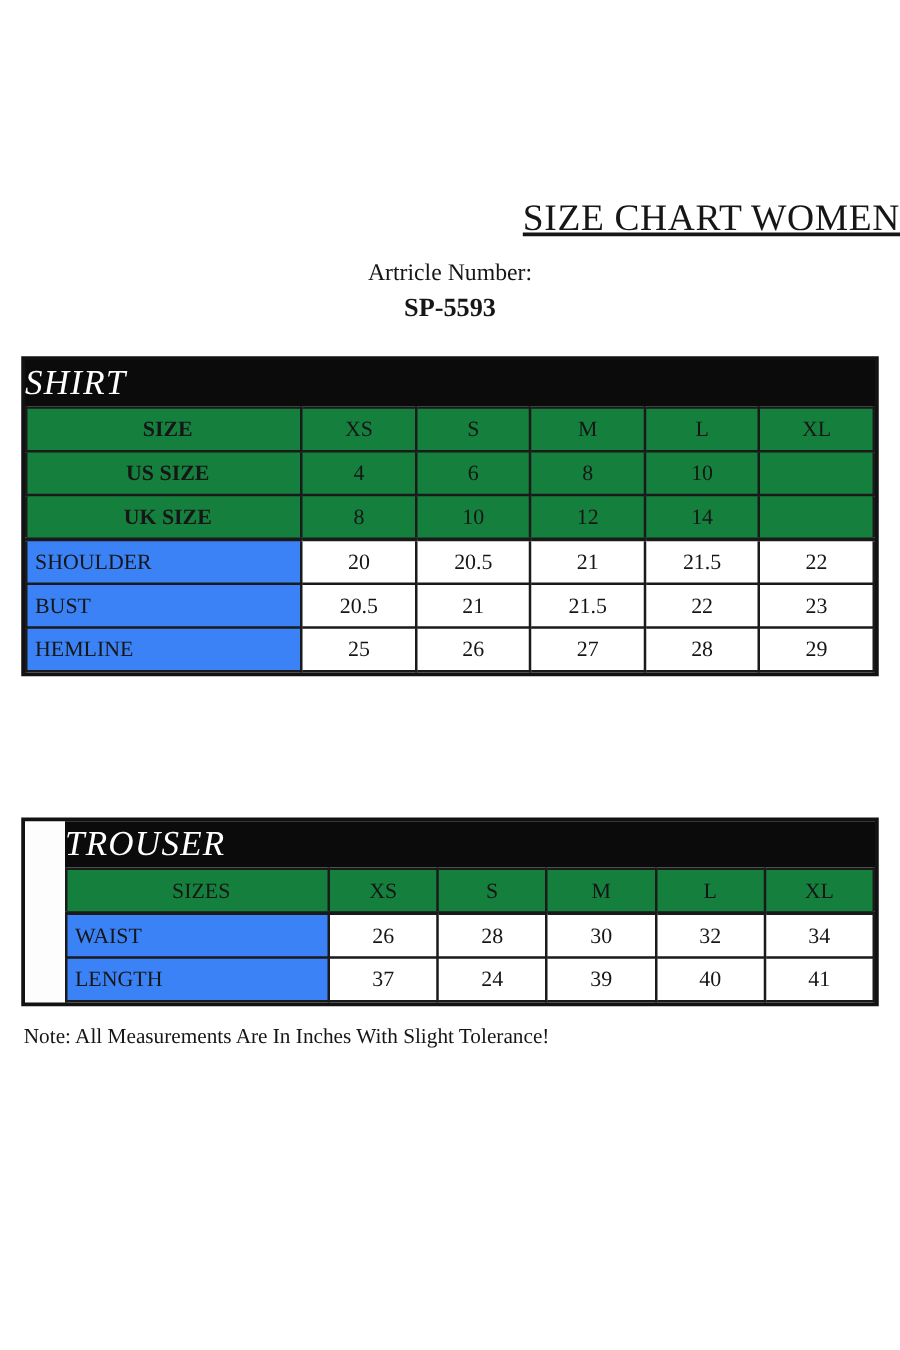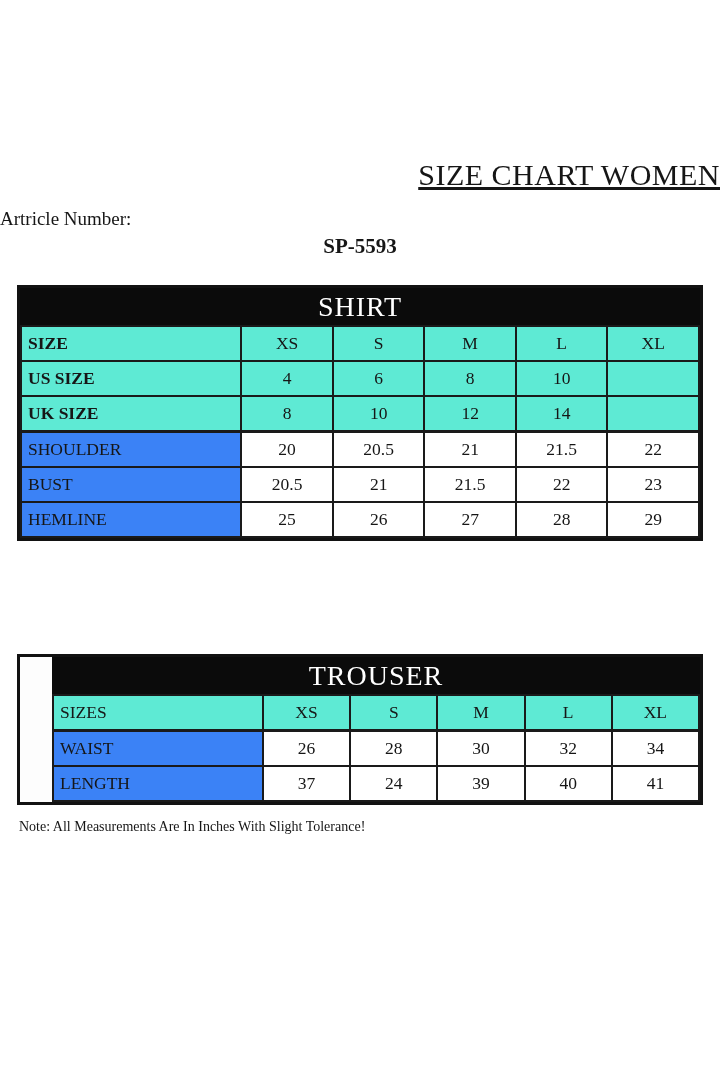--- a/index.html
+++ b/index.html
@@ -19,47 +19,48 @@
     margin: 158px 0 16px 0;
     text-align: right;
     font-size: 30px;
     font-weight: 400;
     letter-spacing: 0.5px;
     line-height: 1.15;
     text-decoration: underline;
   }
   .article-label {
     margin-top: 7px;
-    text-align: left;
+    text-align: center;
     font-size: 19px;
     line-height: 1.1;
   }
   .article-number {
     margin-top: 6px;
     text-align: center;
     font-size: 21px;
     font-weight: 700;
     line-height: 1.1;
   }
   .size-table {
     margin: 0 17px;
     border: 3px solid #121212;
     background: #fdfdfd;
   }
   .size-table.shirt { margin-top: 27px; }
   .size-table.trouser { margin-top: 113px; padding-left: 32px; }
   .table-banner {
     background: #0b0b0b;
     color: #ffffff;
-    text-align: center;
+    text-align: left;
     font-size: 28px;
     letter-spacing: 1px;
     height: 37px;
     line-height: 37px;
     font-weight: 400;
+    font-style: italic;
   }
   table {
     width: 100%;
     border-collapse: collapse;
     table-layout: fixed;
   }
   col.c-label { width: 32.5%; }
   col.c-val   { width: 13.5%; }
   td {
     border: 2px solid #1a1a1a;
@@ -70,27 +71,27 @@
   }
   td.label-cell {
     text-align: left;
     padding-left: 6px;
     background: #3b82f6;
   }
   td.value-cell {
     text-align: center;
     background: #ffffff;
   }
-  tr.hdr-row td { background: #5eead4; }
+  tr.hdr-row td { background: #15803d; text-align: center; }
   tr.hdr-row td.value-cell { font-weight: 400; }
   td.bold { font-weight: 700; }
   tr.last-hdr td { border-bottom-width: 3px; }
   .note {
     margin: 14px 0 0 19px;
-    font-size: 14px;
+    font-size: 17px;
     line-height: 1.2;
     font-family: Liberation Serif, serif;
   }
 </style>
 </head>
 <body>
 
 <div class="doc-title">SIZE CHART WOMEN</div>
 <div class="article-label">Artricle Number:</div>
 <div class="article-number">SP-5593</div>

